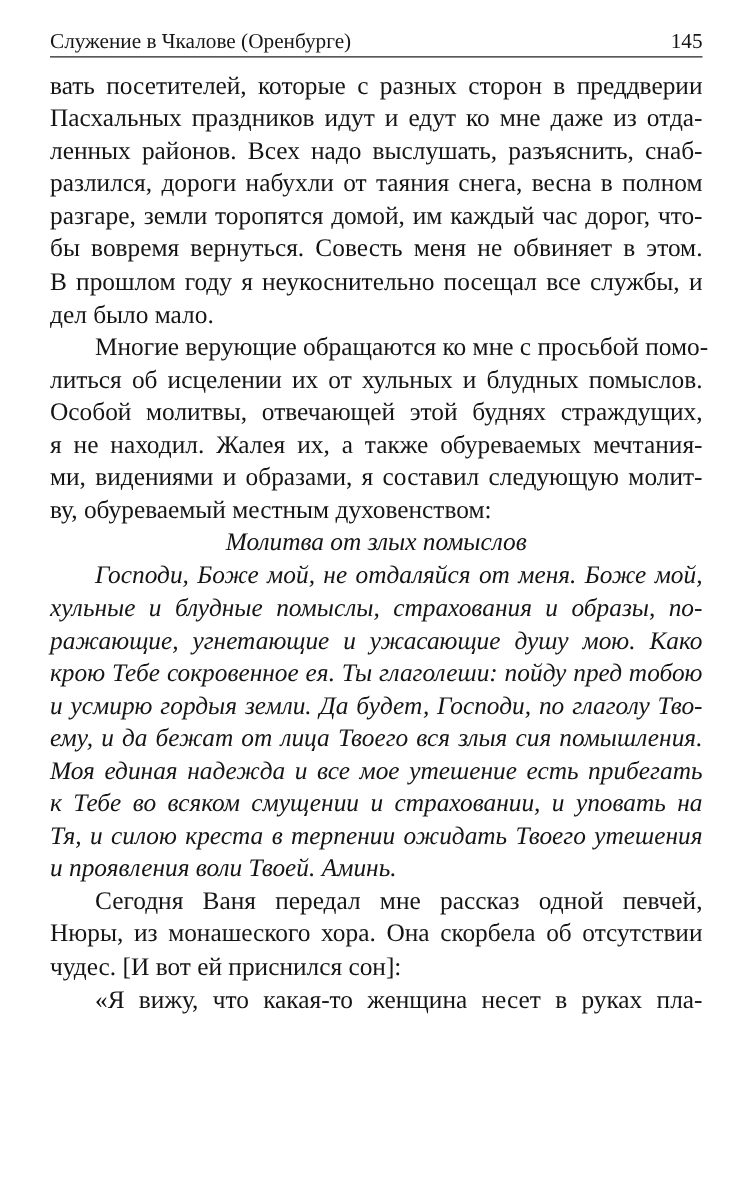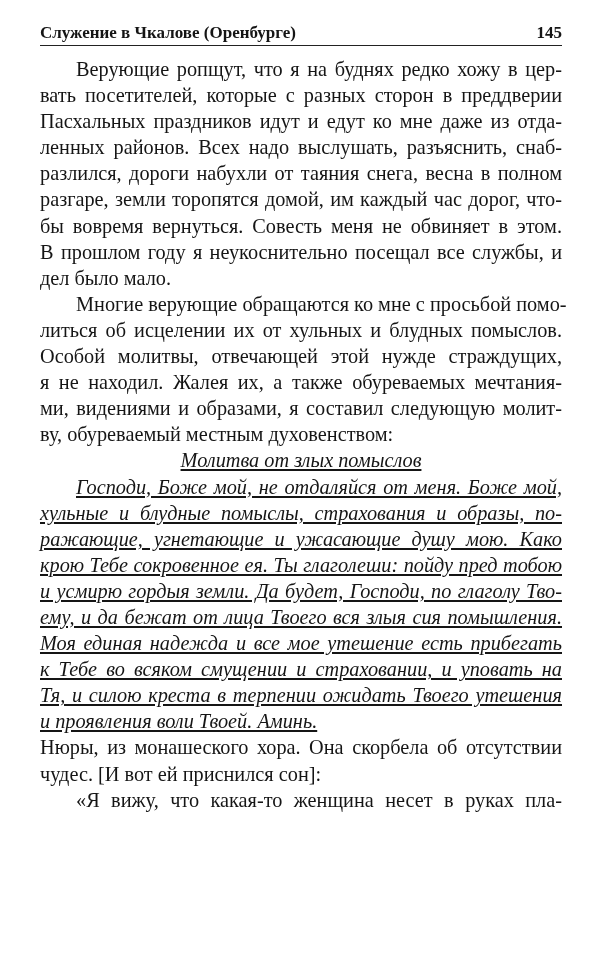--- a/index.html
+++ b/index.html
@@ -1,61 +1,60 @@
 <!DOCTYPE html>
 <html><head>
 <meta charset="utf-8">
 <style>
   html, body { margin: 0; padding: 0; background: #ffffff; }
   body { width: 600px; height: 960px; position: relative; overflow: hidden; color: #151515; }
   .page { position: absolute; left: 40px; top: 0; width: 522px; }
   .running-head {
     position: absolute; left: 0; top: 19px; width: 522px; height: 24px;
     font-family: "Liberation Serif", serif; font-size: 17px;
-    display: flex; justify-content: space-between; align-items: flex-end; font-weight: bold;
+    display: flex; justify-content: space-between; align-items: flex-end;
   }
   .rule { position: absolute; left: 0; top: 45px; width: 522px; height: 0; border-top: 1.4px solid #222; }
   .body-text {
     position: absolute; left: 0; top: 56px; width: 522px;
     font-family: "Liberation Serif", serif; font-size: 20.3px; line-height: 26.1px;
   }
   .line { display: block; white-space: nowrap; text-align: justify; text-align-last: justify; height: 26.1px; overflow: visible; }
   .line.last { text-align-last: left; }
   .line.indent { padding-left: 36px; }
   .line.center { text-align: center; text-align-last: center; }
-  .it { font-style: italic; text-decoration: underline; }
+  .it { font-style: italic; }
 </style>
 </head>
 <body>
 
 <div class="page">
   <div class="running-head">
     <span>Служение в Чкалове (Оренбурге)</span>
     <span>145</span>
   </div>
   <div class="rule"></div>
 
   <div class="body-text">
 
     <div>
-      <span class="line indent">Верующие ропщут, что я на буднях редко хожу в цер-</span>
       <span class="line">вать посетителей, которые с разных сторон в преддверии</span>
       <span class="line">Пасхальных праздников идут и едут ко мне даже из отда-</span>
       <span class="line">ленных районов. Всех надо выслушать, разъяснить, снаб-</span>
       <span class="line">разлился, дороги набухли от таяния снега, весна в полном</span>
       <span class="line">разгаре, земли торопятся домой, им каждый час дорог, что-</span>
       <span class="line">бы вовремя вернуться. Совесть меня не обвиняет в этом.</span>
       <span class="line">В прошлом году я неукоснительно посещал все службы, и</span>
       <span class="line last">дел было мало.</span>
     </div>
 
     <div>
       <span class="line indent">Многие верующие обращаются ко мне с просьбой помо-</span>
       <span class="line">литься об исцелении их от хульных и блудных помыслов.</span>
-      <span class="line">Особой молитвы, отвечающей этой нужде страждущих,</span>
+      <span class="line">Особой молитвы, отвечающей этой буднях страждущих,</span>
       <span class="line">я не находил. Жалея их, а также обуреваемых мечтания-</span>
       <span class="line">ми, видениями и образами, я составил следующую молит-</span>
       <span class="line last">ву, обуреваемый местным духовенством:</span>
     </div>
 
     <div>
       <span class="line center it">Молитва от злых помыслов</span>
     </div>
 
     <div class="it">
@@ -65,20 +64,21 @@
       <span class="line">крою Тебе сокровенное ея. Ты глаголеши: пойду пред тобою</span>
       <span class="line">и усмирю гордыя земли. Да будет, Господи, по глаголу Тво-</span>
       <span class="line">ему, и да бежат от лица Твоего вся злыя сия помышления.</span>
       <span class="line">Моя единая надежда и все мое утешение есть прибегать</span>
       <span class="line">к Тебе во всяком смущении и страховании, и уповать на</span>
       <span class="line">Тя, и силою креста в терпении ожидать Твоего утешения</span>
       <span class="line last">и проявления воли Твоей. Аминь.</span>
     </div>
 
     <div>
+      <span class="line indent">Сегодня Ваня передал мне рассказ одной певчей,</span>
       <span class="line">Нюры, из монашеского хора. Она скорбела об отсутствии</span>
       <span class="line last">чудес. [И вот ей приснился сон]:</span>
     </div>
 
     <div>
       <span class="line indent">«Я вижу, что какая-то женщина несет в руках пла-</span>
 
     </div>
   </div>
 </div>

